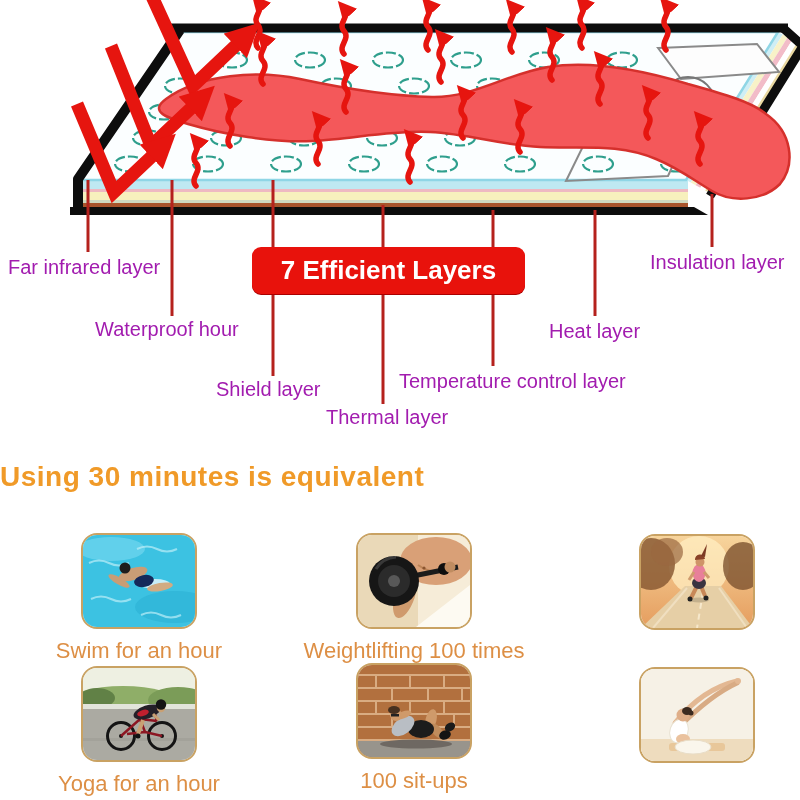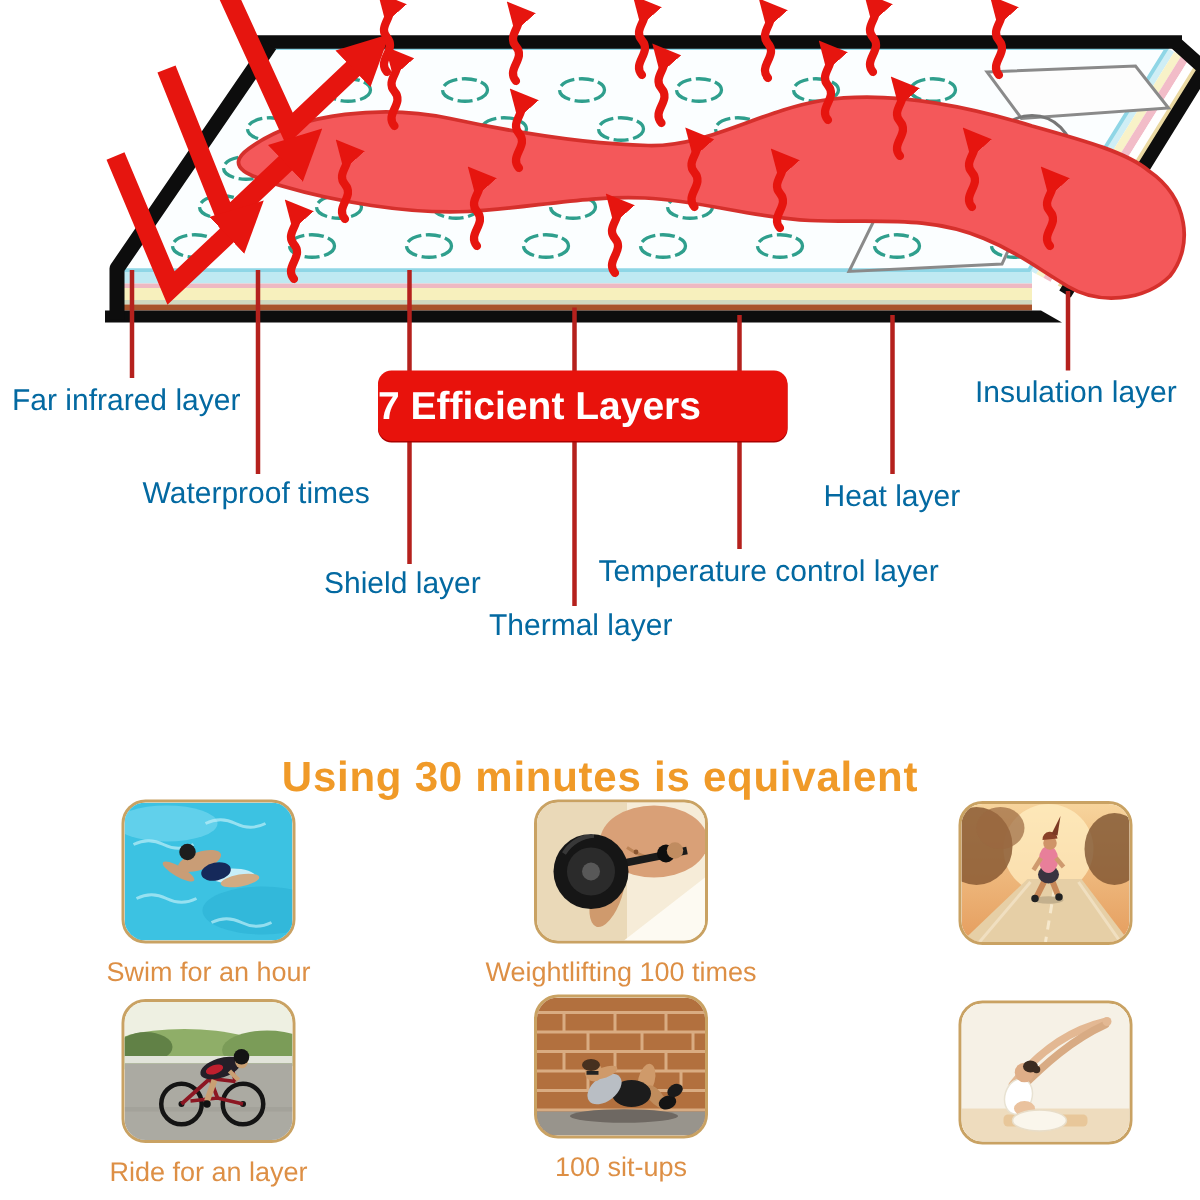--- a/index.html
+++ b/index.html
@@ -2,33 +2,33 @@
 <html><head>
 <meta charset="utf-8">
 <style>
   html,body{margin:0;padding:0;}
   body{width:800px;height:800px;background:#ffffff;position:relative;overflow:hidden;
        font-family:"Liberation Sans", sans-serif;}
   .stage{position:absolute;inset:0;width:800px;height:800px;}
   
   #mat-svg{position:absolute;left:0;top:0;}
   #coils ellipse{fill:none;stroke:#2f9f8d;stroke-width:2.2;stroke-dasharray:10 3;}
-  .lyr{position:absolute;font-size:20px;color:#0369a1;white-space:nowrap;line-height:1.1;}
+  .lyr{position:absolute;font-size:20px;color:#a21caf;white-space:nowrap;line-height:1.1;}
   .badge{position:absolute;left:252px;top:247px;width:273px;height:47px;background:#e8120c;
-         border-radius:9px;color:#ffffff;font-size:26px;font-weight:bold;
+         border-radius:9px;color:#ffffff;font-size:26px;font-weight:bold;text-align:center;
          line-height:47px;box-shadow:0 1px 0 #a00;}
   
-  .eq-heading{position:absolute;left:0;top:502px;width:800px;text-align:center;
+  .eq-heading{position:absolute;left:0;top:461px;width:800px;
               font-size:28px;font-weight:bold;color:#f09a28;letter-spacing:.5px;}
   figure.tile{position:absolute;width:240px;margin:0;display:flex;flex-direction:column;
               align-items:center;}
   .thumb{width:112px;height:92px;border:2px solid #c9a263;border-radius:16px;overflow:hidden;
          background:#fff;}
   .thumb svg{display:block;}
-  figcaption{margin-top:9px;font-size:18px;color:#dd8f45;text-align:center;white-space:nowrap;}
+  figcaption{margin-top:9px;font-size:22px;color:#dd8f45;text-align:center;white-space:nowrap;}
   .p1{left:19px;top:533px;}  .p2{left:294px;top:533px;justify-content:center;} .p3{left:577px;top:534px;}
   .p4{left:19px;top:666px;}  .p5{left:294px;top:663px;justify-content:flex-end;} .p6{left:577px;top:667px;}
 </style>
 </head>
 <body>
 
 <div class="stage">
 
   <svg id="mat-svg" width="800" height="460" viewBox="0 0 800 460">
     <defs>
@@ -154,21 +154,21 @@
       <line x1="172" y1="180" x2="172" y2="316"></line>
       <line x1="273" y1="180" x2="273" y2="376"></line>
       <line x1="383" y1="205" x2="383" y2="404"></line>
       <line x1="493" y1="210" x2="493" y2="366"></line>
       <line x1="595" y1="210" x2="595" y2="316"></line>
       <line x1="712" y1="194" x2="712" y2="247"></line>
     </g>
   </svg>
 
   <div class="lyr" style="left:8px;top:256px">Far infrared layer</div>
-  <div class="lyr" style="left:95px;top:318px">Waterproof times</div>
+  <div class="lyr" style="left:95px;top:318px">Waterproof hour</div>
   <div class="lyr" style="left:216px;top:378px">Shield layer</div>
   <div class="lyr" style="left:326px;top:406px">Thermal layer</div>
   <div class="lyr" style="left:399px;top:370px">Temperature control layer</div>
   <div class="lyr" style="left:549px;top:320px">Heat layer</div>
   <div class="lyr" style="left:650px;top:251px">Insulation layer</div>
 
   <div class="badge">7 Efficient Layers</div>
 
   <div class="eq-heading">Using 30 minutes is equivalent</div>
 
@@ -270,21 +270,21 @@
         </g>
         <ellipse cx="64" cy="44" rx="14" ry="6.5" fill="#241f28" transform="rotate(-18 64 44)"></ellipse>
         <ellipse cx="60" cy="45" rx="6" ry="3" fill="#c01f2e" transform="rotate(-18 60 45)"></ellipse>
         <line x1="70" y1="46" x2="76" y2="52" stroke="#c9a073" stroke-width="3"></line>
         <line x1="60" y1="52" x2="55" y2="66" stroke="#c9a073" stroke-width="4"></line>
         <circle cx="55" cy="68" r="2.5" fill="#111"></circle>
         <circle cx="78" cy="40" r="4.2" fill="#c9a073"></circle>
         <circle cx="78" cy="36.5" r="5.2" fill="#141414"></circle>
       </svg>
     </div>
-    <figcaption>Ride for an layer</figcaption>
+    <figcaption>Yoga for an hour</figcaption>
   </figure>
 
   <figure class="tile p5">
     <div class="thumb">
       <svg width="112" height="92" viewBox="0 0 112 92">
         <rect width="112" height="92" fill="#b2703e"></rect>
         <g stroke="#d9ac82" stroke-width="2">
           <line x1="0" y1="10" x2="112" y2="10"></line>
             <line x1="0" y1="23" x2="112" y2="23"></line>
           <line x1="0" y1="36" x2="112" y2="36"></line>

